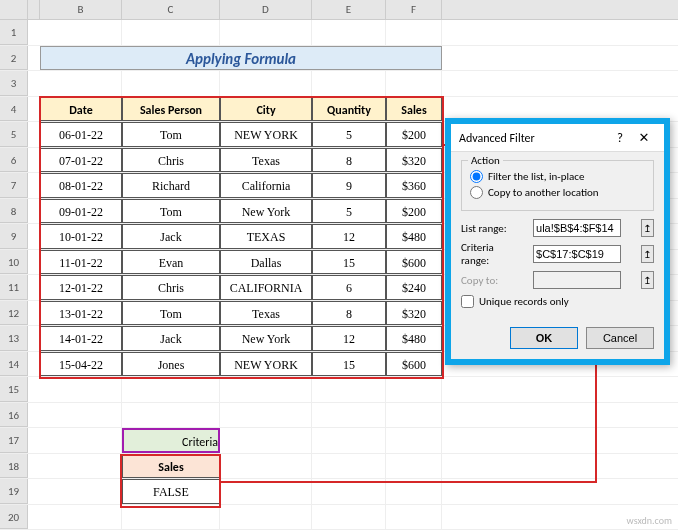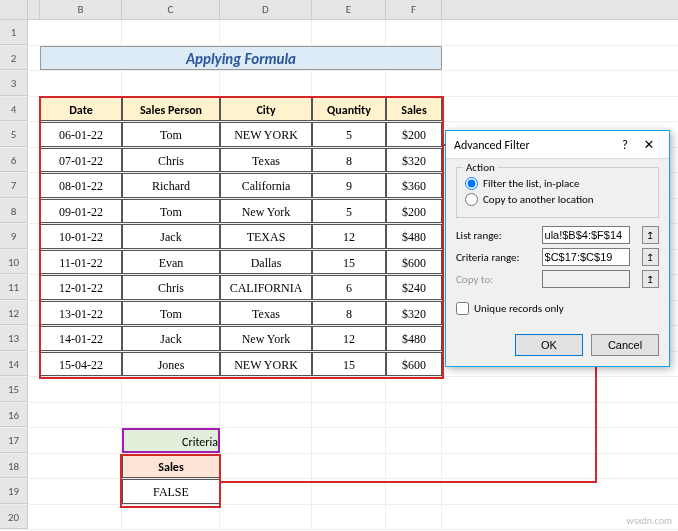--- a/index.html
+++ b/index.html
@@ -16,37 +16,37 @@
 .ca { width: 12px; }
 .cell { border-right: 1px solid #eee; line-height: 25.5px; text-align: center; }
 .title-cell { background: #ddebf7; font-weight: bold; font-style: italic; font-size: 15px; color: #2b579a; text-align: center; line-height: 25.5px; }
 .title-wrap { width: 402px; border: 1px solid #999; }
 .thcell { background: #fff2cc; font-weight: bold; border: 1px solid #555; }
 .tdcell { border: 1px solid #555; background: #fff; font-family: Liberation Serif, serif; }
 .criteria-hdr { background: #e2efda; font-weight: normal; border: 2px solid #a21caf; text-align: right; }
 .criteria-sales { background: #fce4d6; font-weight: bold; border: 1px solid #555; }
 .redbox { position: absolute; border: 2px solid #d62728; pointer-events: none; }
 .redline { position: absolute; background: #d62728; pointer-events: none; }
-.dialog { position: absolute; left: 445px; top: 130px; width: 225px; background: #f0f0f0; border: 1px solid #0ea5e9; box-shadow: 2px 2px 8px rgba(0,0,0,0.3); font-size: 11px; }
+.dialog { position: absolute; left: 445px; top: 118px; width: 225px; background: #f0f0f0; border: 6px solid #0ea5e9; box-shadow: 2px 2px 8px rgba(0,0,0,0.3); font-size: 11px; }
 .dlg-title { display: flex; align-items: center; height: 28px; padding: 0 8px; background: #fff; border-bottom: 1px solid #ddd; }
 .dlg-title span.t { flex: 1; font-size: 12px; }
 .dlg-title .help, .dlg-title .close { width: 24px; text-align: center; cursor: pointer; font-size: 13px; }
 .dlg-body { padding: 8px 10px; }
 .fieldset { border: 1px solid #ccc; padding: 6px 12px 8px 8px; margin-bottom: 8px; position: relative; }
 .legend { position: absolute; top: -7px; left: 6px; background: #f0f0f0; padding: 0 3px; font-size: 11px; }
 .radio-row, .check-row { display: flex; align-items: center; gap: 5px; margin: 3px 0; }
 .radio-row input, .check-row input { margin: 0; }
-.range-row { display: flex; align-items: center; margin: 4px 0; gap: 12px; }
+.range-row { display: flex; align-items: center; margin: 4px 0; gap: 20px; }
 .range-row label { width: 76px; }
 .range-row input[type=text] { width: 88px; height: 18px; font-size: 11px; padding: 0 2px; border: 1px solid #7a7a7a; }
 .range-row input[disabled] { background: #f0f0f0; color: #999; }
 .refbtn { width: 18px; height: 18px; border: 1px solid #888; background: #e8e8e8; display: flex; align-items: center; justify-content: center; font-size: 10px; cursor: pointer; }
 .dlg-buttons { display: flex; justify-content: flex-end; gap: 8px; padding: 8px 10px 10px 10px; }
 .dlg-buttons button { width: 68px; height: 22px; font-size: 11px; border: 1px solid #888; background: #e1e1e1; cursor: pointer; }
-.dlg-buttons button.primary { border: 1px solid #0078d4; }
+.dlg-buttons button.primary { border: 1px solid #0078d4; font-weight: bold; }
 .arrow { position: absolute; left: 465px; top: 347px; color: #d00; font-size: 18px; font-weight: bold; pointer-events: none; }
 .watermark { position: absolute; right: 6px; bottom: 4px; font-size: 10px; color: #bbb; }
 </style>
 </head>
 <body>
 
 <div class="grid">
 
   <div class="colheaders">
     <div class="rowheader-corner"></div>
@@ -286,21 +286,21 @@
       <div class="range-row">
         <label>Criteria range:</label>
         <input type="text" value="$C$17:$C$19" style="">
         <div class="refbtn">↥</div>
       </div>
       <div class="range-row">
         <label style="color:#999">Copy to:</label>
         <input type="text" disabled="" value="" style="">
         <div class="refbtn">↥</div>
       </div>
-      <div class="check-row" style="margin-top:14px">
+      <div class="check-row" style="margin-top:6px">
         <input type="checkbox" style="">
         <label>Unique records only</label>
       </div>
     </div>
     <div class="dlg-buttons">
       <button class="primary">OK</button>
       <button>Cancel</button>
     </div>
   </div>
 

